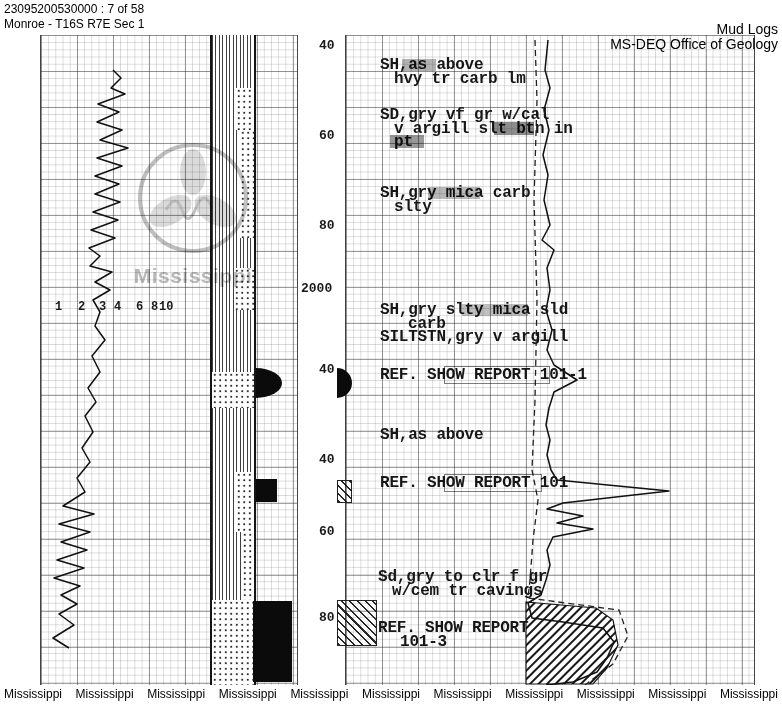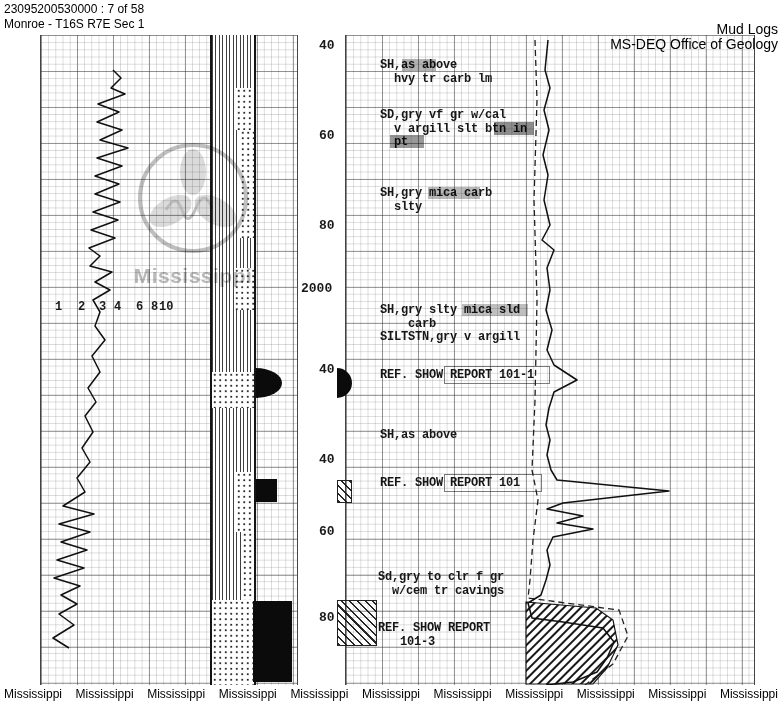--- a/index.html
+++ b/index.html
@@ -48,21 +48,21 @@
   .depth-label {
     position:absolute; font-family:"Liberation Mono", monospace; font-weight:700;
     font-size:13px; color:#1a1a1a; z-index:4;
   }
   .scale-label {
     position:absolute; top:300px; font-family:"Liberation Mono", monospace;
     font-weight:700; font-size:12px; color:#1a1a1a; z-index:4;
   }
   .ann {
     position:absolute; font-family:"Liberation Mono", monospace; font-weight:700;
-    font-size:12px; line-height:13.5px; color:#161616; letter-spacing:-0.2px; z-index:4;
+    font-size:16px; line-height:13.5px; color:#161616; letter-spacing:-0.2px; z-index:4;
   }
   .smudge { position:absolute; pointer-events:none; z-index:5; }
   .ref-box { position:absolute; border:1px solid rgba(20,20,20,.55); z-index:4; }
 
   .watermark {
     position:absolute; left:105px; top:138px; width:176px; text-align:center;
     opacity:.55; pointer-events:none; color:#7f7f7f; z-index:6;
     mix-blend-mode:multiply;
   }
   .wm-line1 { font-size:21px; font-weight:700; letter-spacing:.5px; }

